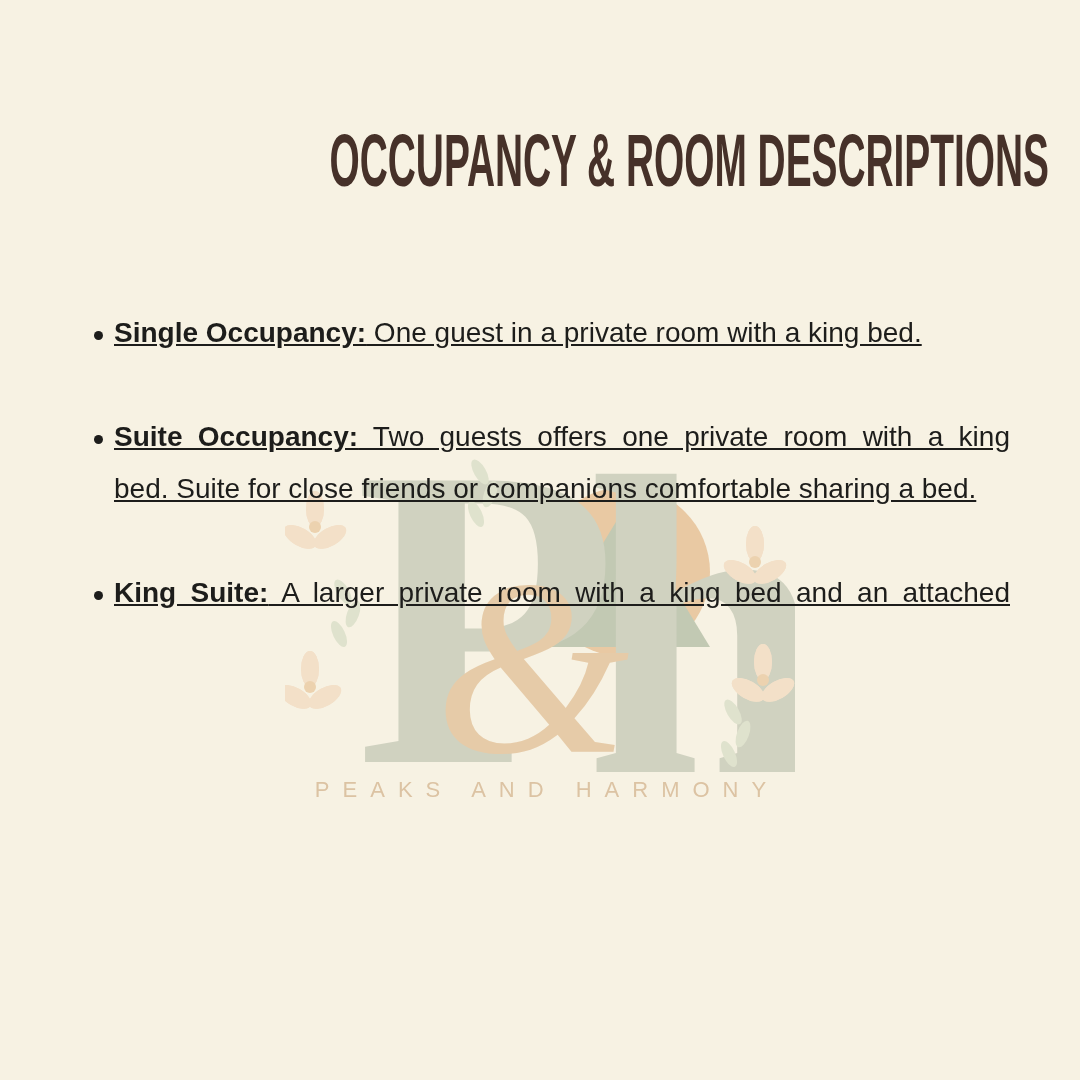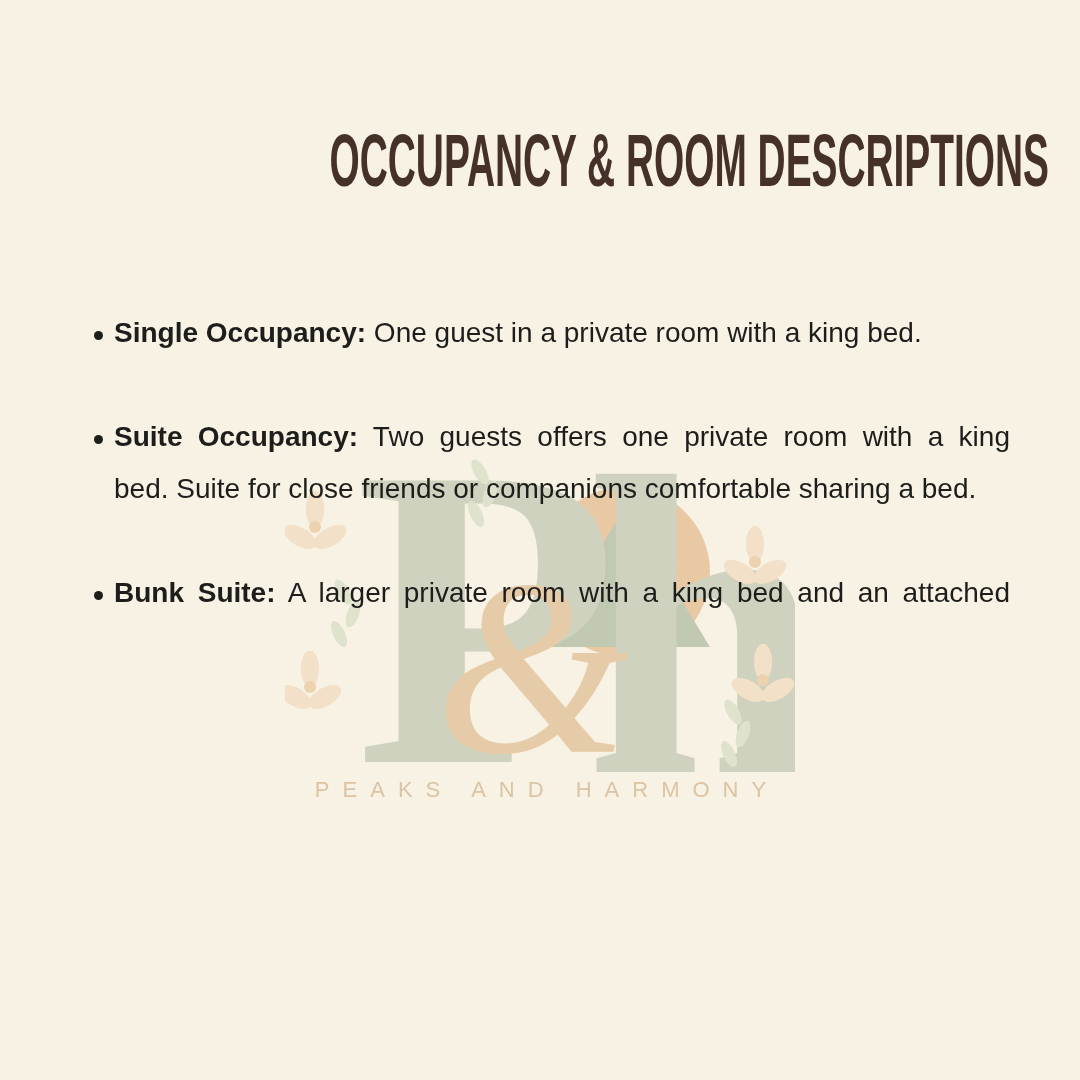--- a/index.html
+++ b/index.html
@@ -66,20 +66,21 @@
     top: 24px;
     width: 9px;
     height: 9px;
     border-radius: 50%;
     background: #1d1d1b;
   }
   .line {
     font-size: 28px;
     line-height: 52px;
     white-space: normal;
+    text-decoration: underline;
   }
   .line.j {
     text-align: justify;
     text-align-last: justify;
   }
   .line b { font-weight: bold; }
 </style>
 </head>
 <body>
 
@@ -138,17 +139,17 @@
 
     <div class="bullet">
       <span class="dot"></span>
       <div class="line j"><b>Suite Occupancy:</b><span> Two guests offers one private room with a king</span></div>
       <div class="line"><span>bed. Suite for close friends or companions comfortable sharing a bed.</span></div>
     </div>
 
 
     <div class="bullet">
       <span class="dot"></span>
-      <div class="line j"><b>Bunk Suite:</b><span> A larger private room with a king bed and an attached</span></div>
+      <div class="line j"><b>King Suite:</b><span> A larger private room with a king bed and an attached</span></div>
     </div>
 
   </div>
 </div>
 
 </body></html>

